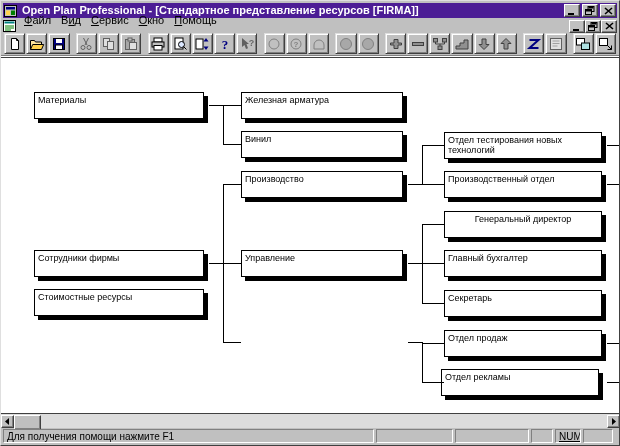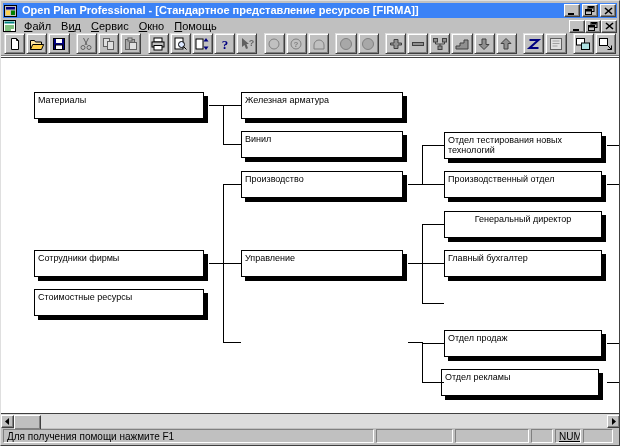--- a/index.html
+++ b/index.html
@@ -3,32 +3,32 @@
 <meta charset="utf-8">
 <style>
   html,body{margin:0;padding:0;background:#808080;}
   .screen{
     position:relative;width:620px;height:446px;background:#c0c0c0;
     font-family:"Liberation Sans",sans-serif;overflow:hidden;box-sizing:border-box;
     border-top:1px solid #dfdfdf;border-left:1px solid #dfdfdf;
     border-right:1px solid #404040;border-bottom:1px solid #404040;
   }
   
-  .titlebar{position:absolute;left:2px;top:2px;right:2px;height:15px;background:#3b82f6;
+  .titlebar{position:absolute;left:2px;top:2px;right:2px;height:15px;background:#4c1d95;
     display:flex;align-items:center;gap:2px;padding:0 1px;}
   .title-text{color:#fff;font-weight:bold;font-size:11px;line-height:15px;flex:1;
     white-space:nowrap;overflow:hidden;}
   .wbtn{width:16px;height:13px;background:#c0c0c0;border:1px solid;flex:0 0 auto;
     border-color:#fff #404040 #404040 #fff;box-shadow:inset -1px -1px 0 #808080;
     display:flex;align-items:center;justify-content:center;padding:0;cursor:default;}
   .wbtn svg{display:block}
   
   .menubar{position:absolute;left:2px;top:18px;right:2px;height:14px;display:flex;
     align-items:center;font-size:11px;gap:0;}
-  .menu-items{display:flex;flex:1;height:26px;align-items:center;}
+  .menu-items{display:flex;flex:1;height:26px;}
   .menu-item{padding:0 5px;line-height:14px;color:#000;}
   .doc-icon{width:14px;height:13px;margin-right:2px;display:flex;align-items:center;}
   
   .toolbar{position:absolute;left:3px;top:32px;right:2px;height:21px;display:flex;
     align-items:flex-start;}
   .tbtn{width:24px;height:21px;background:#c0c0c0;border:1px solid;padding:0;
     border-color:#dfdfdf #404040 #404040 #dfdfdf;
     box-shadow:inset 1px 1px 0 #fff, inset -1px -1px 0 #808080;
     display:flex;align-items:center;justify-content:center;margin-right:1px;cursor:default;}
   .tbtn svg{display:block}
@@ -296,20 +296,21 @@
       <div class="node" style="left: 33px; top: 192px; width: 170px; height: 27px;">Сотрудники фирмы</div>
       <div class="node" style="left: 33px; top: 231px; width: 170px; height: 27px;">Стоимостные ресурсы</div>
       <div class="node" style="left: 240px; top: 34px; width: 162px; height: 27px;">Железная арматура</div>
       <div class="node" style="left: 240px; top: 73px; width: 162px; height: 27px;">Винил</div>
       <div class="node" style="left: 240px; top: 113px; width: 162px; height: 27px;">Производство</div>
       <div class="node" style="left: 240px; top: 192px; width: 162px; height: 27px;">Управление</div>
       <div class="node" style="left: 443px; top: 74px; width: 158px; height: 27px;">Отдел тестирования новых технологий</div>
       <div class="node" style="left: 443px; top: 113px; width: 158px; height: 27px;">Производственный отдел</div>
       <div class="node" style="left: 443px; top: 153px; width: 158px; height: 27px; text-align: center;">Генеральный директор</div>
       <div class="node" style="left: 443px; top: 192px; width: 158px; height: 27px;">Главный бухгалтер</div>
+      <div class="node" style="left: 443px; top: 232px; width: 158px; height: 27px;">Секретарь</div>
       <div class="node" style="left: 443px; top: 272px; width: 158px; height: 27px;">Отдел продаж</div>
       <div class="node" style="left: 440px; top: 311px; width: 158px; height: 27px;">Отдел рекламы</div>
       <div class="cline" style="left: 208px; top: 47px; width: 14px; height: 1px;"></div>
       <div class="cline" style="left: 222px; top: 47px; width: 1px; height: 40px;"></div>
       <div class="cline" style="left: 222px; top: 47px; width: 18px; height: 1px;"></div>
       <div class="cline" style="left: 222px; top: 86px; width: 18px; height: 1px;"></div>
       <div class="cline" style="left: 208px; top: 205px; width: 14px; height: 1px;"></div>
       <div class="cline" style="left: 222px; top: 126px; width: 1px; height: 159px;"></div>
       <div class="cline" style="left: 222px; top: 126px; width: 18px; height: 1px;"></div>
       <div class="cline" style="left: 222px; top: 205px; width: 18px; height: 1px;"></div>

